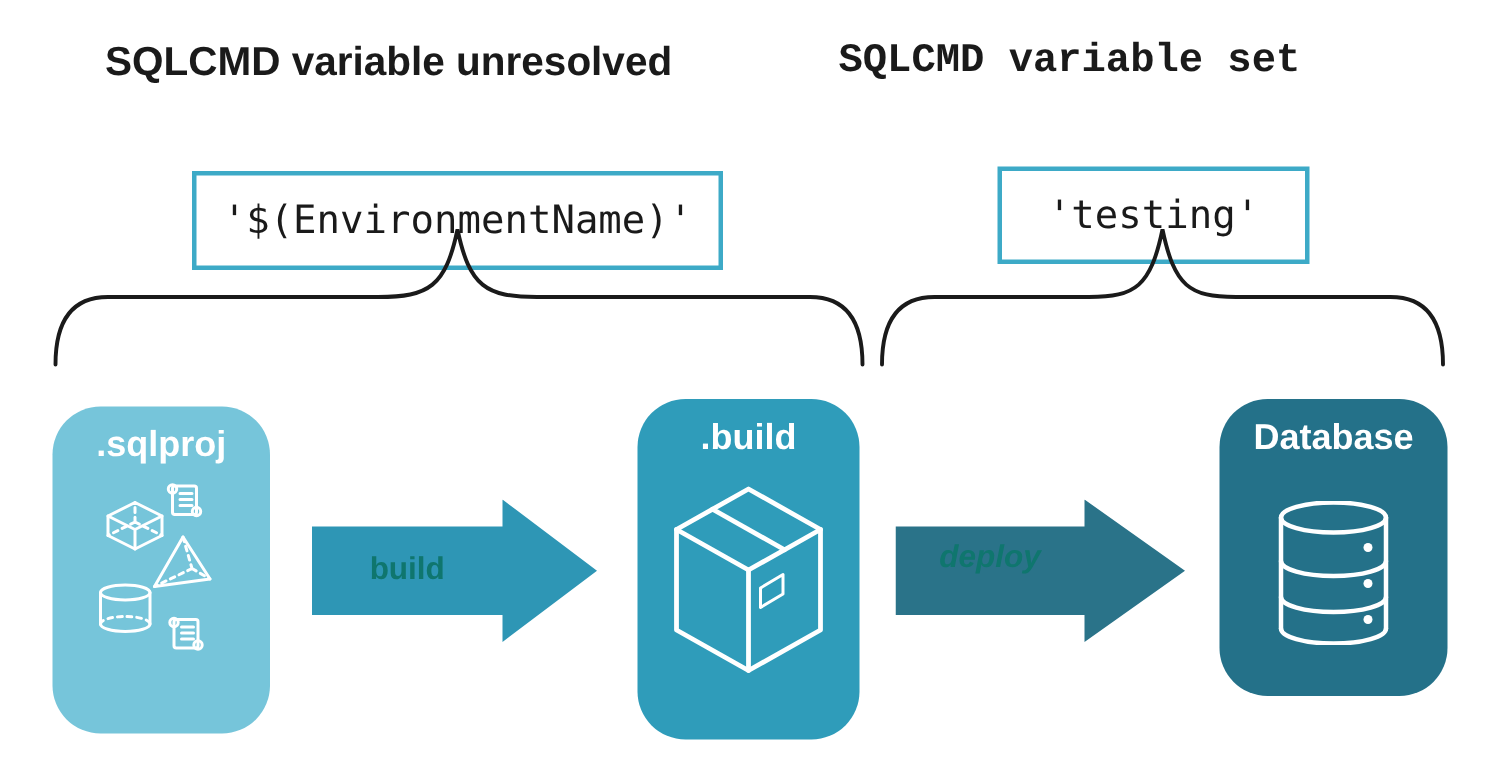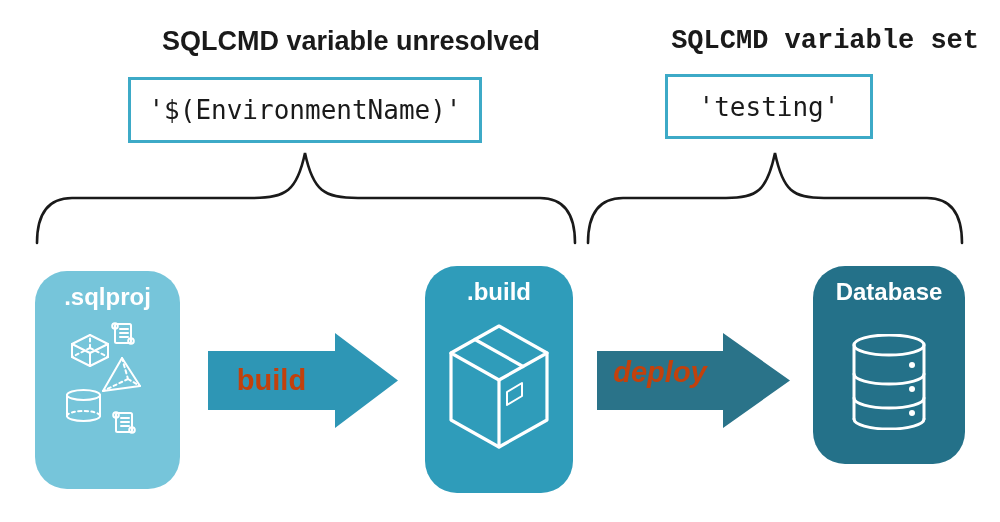--- a/index.html
+++ b/index.html
@@ -2,27 +2,27 @@
 <html style="--sqlproj-bg: #76c5da; --dacpac-bg: #2f9cba; --database-bg: #247189; --build-arrow: #2e96b5; --deploy-arrow: #2a7389; --code-border: #3daac7; --ink: #1a1a1a; --white: #ffffff;"><head>
 <meta charset="utf-8">
 <style>
   html,body{margin:0;padding:0;background:#fff;}
   .canvas{
     position:relative;width:1000px;height:522px;background:#fff;overflow:hidden;
     font-family:"Liberation Sans",sans-serif;
   }
   .heading{
     position:absolute;font-weight:bold;font-size:27px;color:var(--ink,#1a1a1a);
-    text-align:right;letter-spacing:0px;
+    text-align:left;letter-spacing:0px;
   }
   .heading.left{left:70px;top:26px;width:470px;}
   .heading.right{left:559px;top:26px;width:420px;font-family:Liberation Mono, monospace;}
   .codebox{
     position:absolute;background:#fff;border:3px solid var(--code-border,#3daac7);
-    box-sizing:border-box;display:flex;align-items:center;justify-content:center;
+    box-sizing:border-box;display:flex;align-items:center;justify-content:center;margin-top:37px;
   }
   .codebox.left{left:128px;top:77px;width:354px;height:66px;}
   .codebox.right{left:665px;top:74px;width:208px;height:65px;}
   .codebox code{
     font-family:"DejaVu Sans Mono",monospace;font-size:26px;color:var(--ink,#1a1a1a);
     white-space:pre;
   }
   svg{position:absolute;display:block;}
   .brace path{stroke:var(--ink,#1a1a1a);stroke-width:2.6;fill:none;stroke-linecap:round;}
   .card{
@@ -36,21 +36,21 @@
   .card.database{left:813px;top:266px;width:152px;height:198px;background:var(--database-bg,#247189);}
   .ic{stroke:#fff;fill:none;stroke-width:2;stroke-linejoin:round;stroke-linecap:round;}
   .ic.thick{stroke-width:3;}
   .ic.mid{stroke-width:3.2;}
   .dash{stroke-dasharray:3.2,3.2;}
   .dot{fill:#fff;stroke:none;}
   .arrow-shape.build polygon{fill:var(--build-arrow,#2e96b5);}
   .arrow-shape.deploy polygon{fill:var(--deploy-arrow,#2a7389);}
   .arrow-label{
     position:absolute;display:flex;align-items:center;justify-content:center;
-    font-weight:bold;font-size:29px;color:#c2410c;
+    font-weight:bold;font-size:21px;color:#0f766e;
   }
   .arrow-label.build{left:208px;top:350px;width:127px;height:60px;}
   .arrow-label.deploy{left:597px;top:342px;width:126px;height:60px;font-style:italic;}
 </style>
 </head>
 <body>
 
 <div class="canvas">
 
   <div class="heading left">SQLCMD variable unresolved</div>

